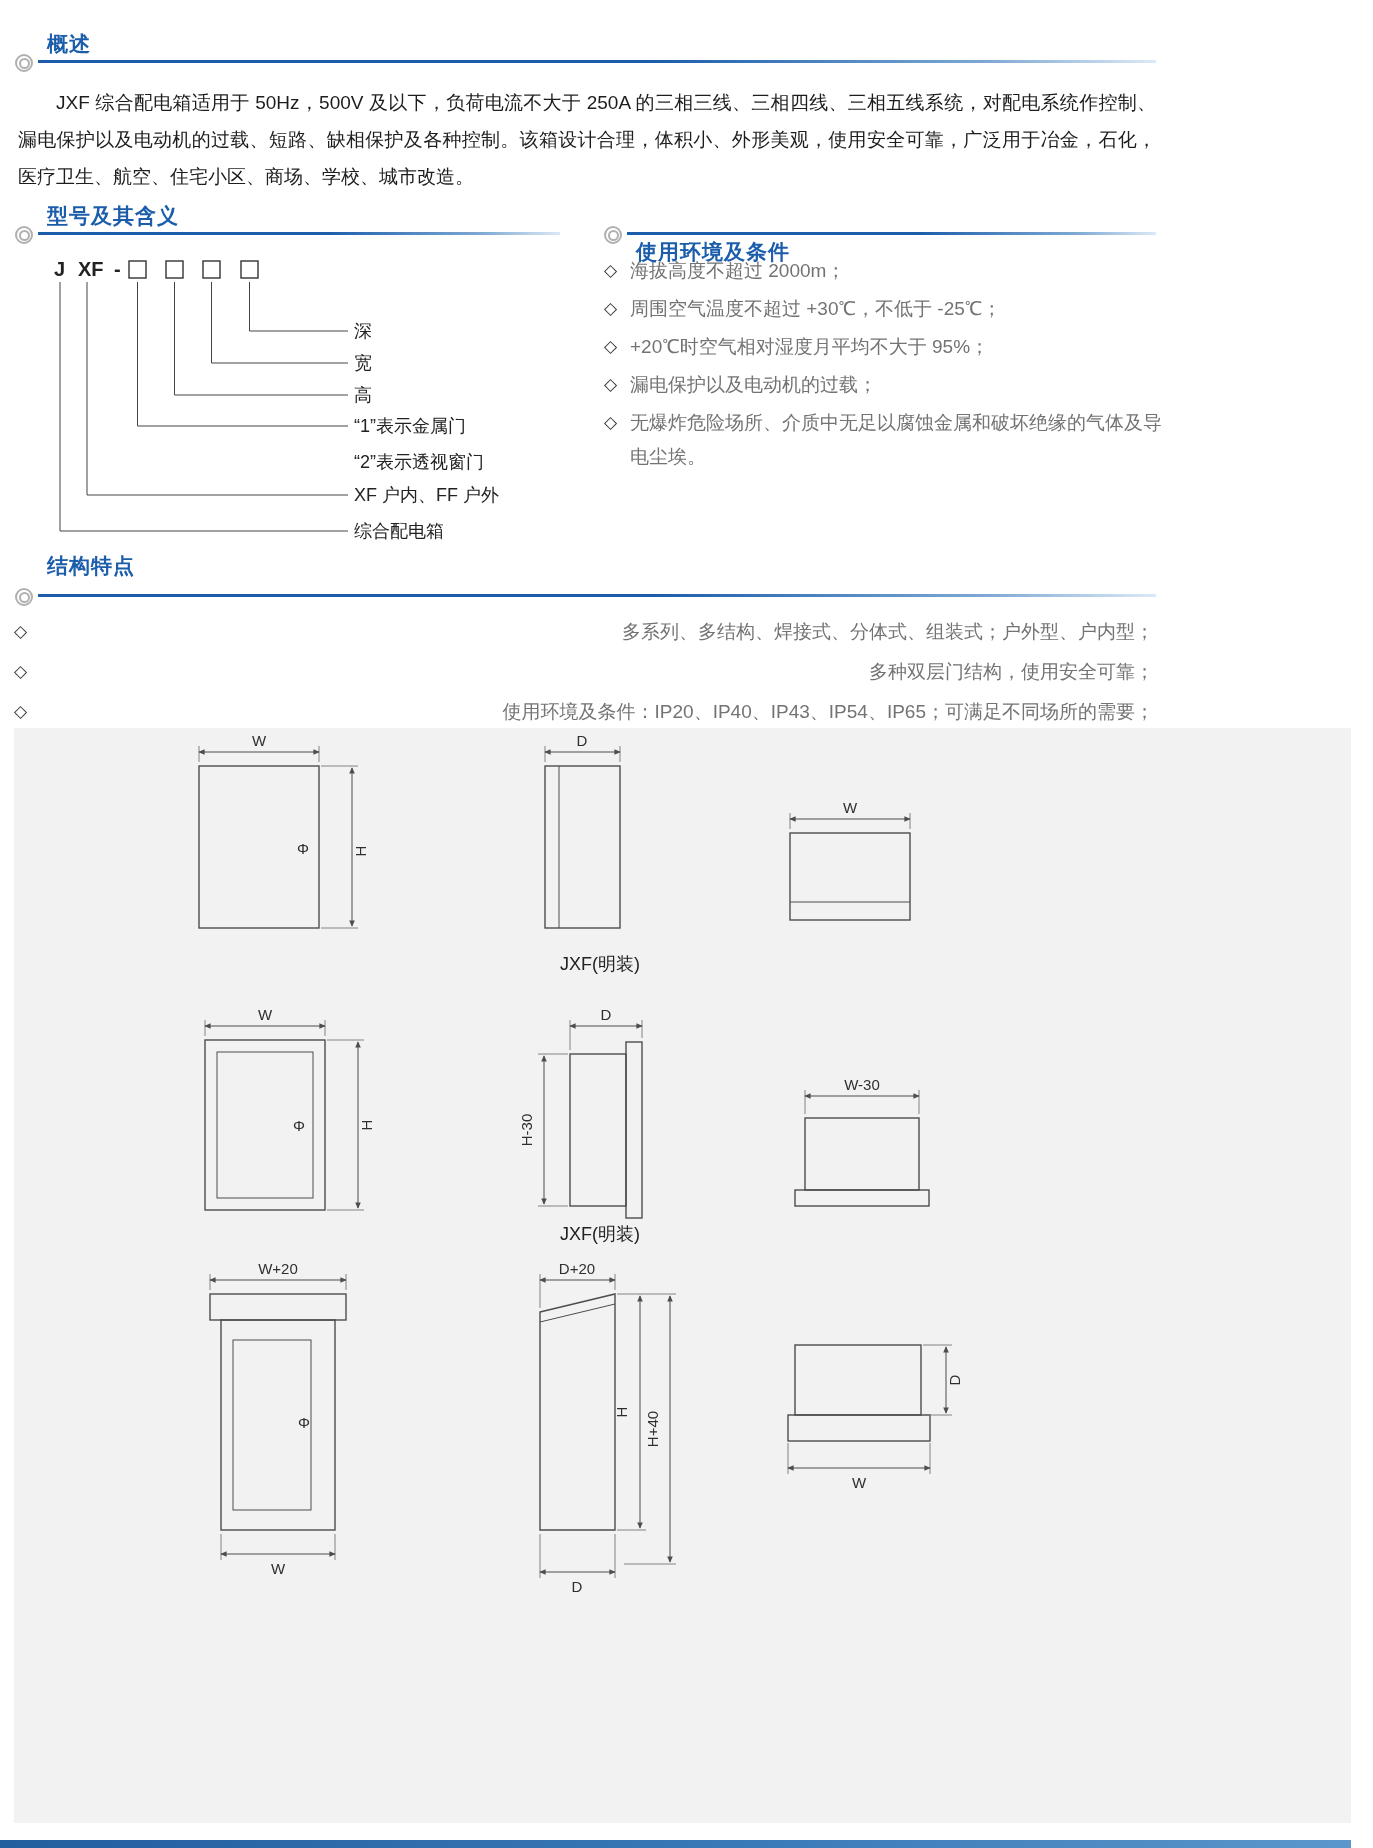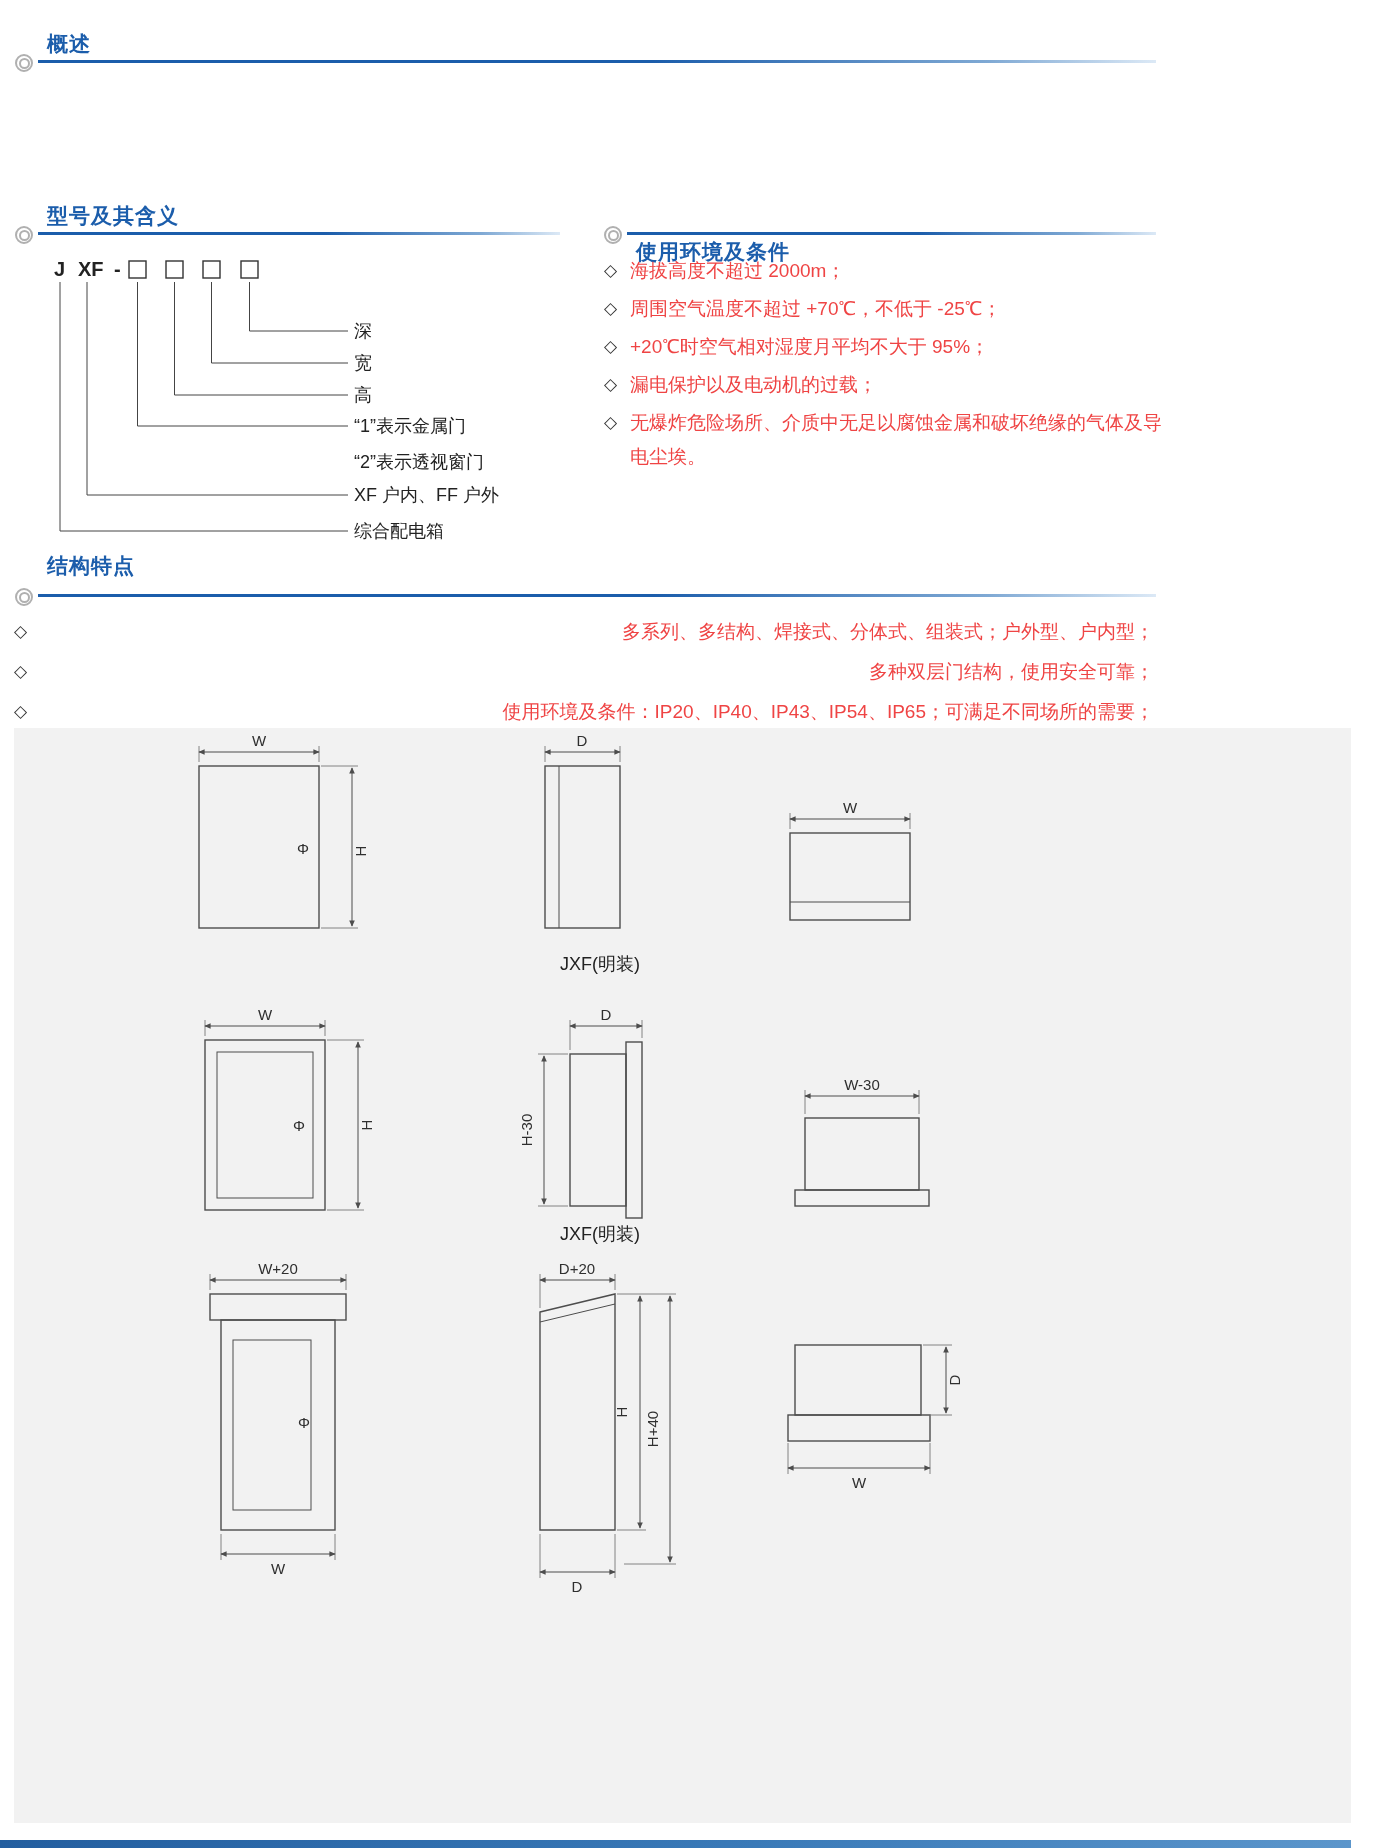--- a/index.html
+++ b/index.html
@@ -16,21 +16,21 @@
               background:linear-gradient(90deg,#1b5dab 0%, #1b5dab 55%, #7fa9d4 85%, #dce9f6 100%); }
 
   
   .para { position:absolute; left:18px; top:84px; width:1138px; font-size:19px; line-height:37px;
           text-align:justify; text-indent:2em; color:#1d1d1d; }
 
   
   .dlist { position:absolute; }
   .li { display:flex; align-items:flex-start; margin-bottom:4px; }
   .dia { flex:0 0 26px; font-size:17px; color:#333; line-height:34px; }
-  .li-text { flex:1; font-size:19px; line-height:34px; color:#ef4444; }
+  .li-text { flex:1; font-size:19px; line-height:34px; color:#737373; }
   .flist .dia { line-height:36px; }
   .flist .li-text { line-height:36px;text-align:right; }
 
   
   .model-svg { position:absolute; left:38px; top:250px; }
   .model-svg text { fill:#222; font-family:"Liberation Sans", sans-serif; }
   .model-svg .code { font-size:20px; font-weight:600; }
   .model-svg .lbl { font-size:18px; }
   .model-svg .ln { stroke:#444; stroke-width:1; fill:none; }
   .model-svg .bx { stroke:#333; stroke-width:1.4; fill:none; }
@@ -47,20 +47,21 @@
                 background:linear-gradient(90deg,#235e9f 0%, #3a7ab8 55%, #5d97cc 100%); }
 </style>
 </head>
 <body>
 
 <div class="page">
 
   <div class="ring" style="left:15px; top:54px;"></div>
   <div class="sec-title" style="left:47px; top:30px;">概述</div>
   <div class="sec-line" style="left:38px; top:60px; width:1118px;"></div>
+  <p class="para">JXF 综合配电箱适用于 50Hz，500V 及以下，负荷电流不大于 250A 的三相三线、三相四线、三相五线系统，对配电系统作控制、漏电保护以及电动机的过载、短路、缺相保护及各种控制。该箱设计合理，体积小、外形美观，使用安全可靠，广泛用于冶金，石化，医疗卫生、航空、住宅小区、商场、学校、城市改造。</p>
 
   <div class="ring" style="left:15px; top:226px;"></div>
   <div class="sec-title" style="left:47px; top:202px;">型号及其含义</div>
   <div class="sec-line" style="left:38px; top:232px; width:522px;"></div>
 
   <div class="ring" style="left:604px; top:226px;"></div>
   <div class="sec-title" style="left:636px; top:202px;margin-top:36px;">使用环境及条件</div>
   <div class="sec-line" style="left:627px; top:232px; width:529px;"></div>
 
   <svg class="model-svg" width="520" height="312" viewBox="0 0 520 312">
@@ -88,21 +89,21 @@
     <text class="lbl" x="316" y="287">综合配电箱</text>
   </svg>
 
   <div class="dlist" style="left:604px; top:254px; width:560px;">
     <div class="li">
       <span class="dia">◇</span>
       <span class="li-text">海拔高度不超过 2000m；</span>
     </div>
     <div class="li">
       <span class="dia">◇</span>
-      <span class="li-text">周围空气温度不超过 +70℃，不低于 -25℃；</span>
+      <span class="li-text">周围空气温度不超过 +30℃，不低于 -25℃；</span>
     </div>
     <div class="li">
       <span class="dia">◇</span>
       <span class="li-text">+20℃时空气相对湿度月平均不大于 95%；</span>
     </div>
     <div class="li">
       <span class="dia">◇</span>
       <span class="li-text">漏电保护以及电动机的过载；</span>
     </div>
     <div class="li">

